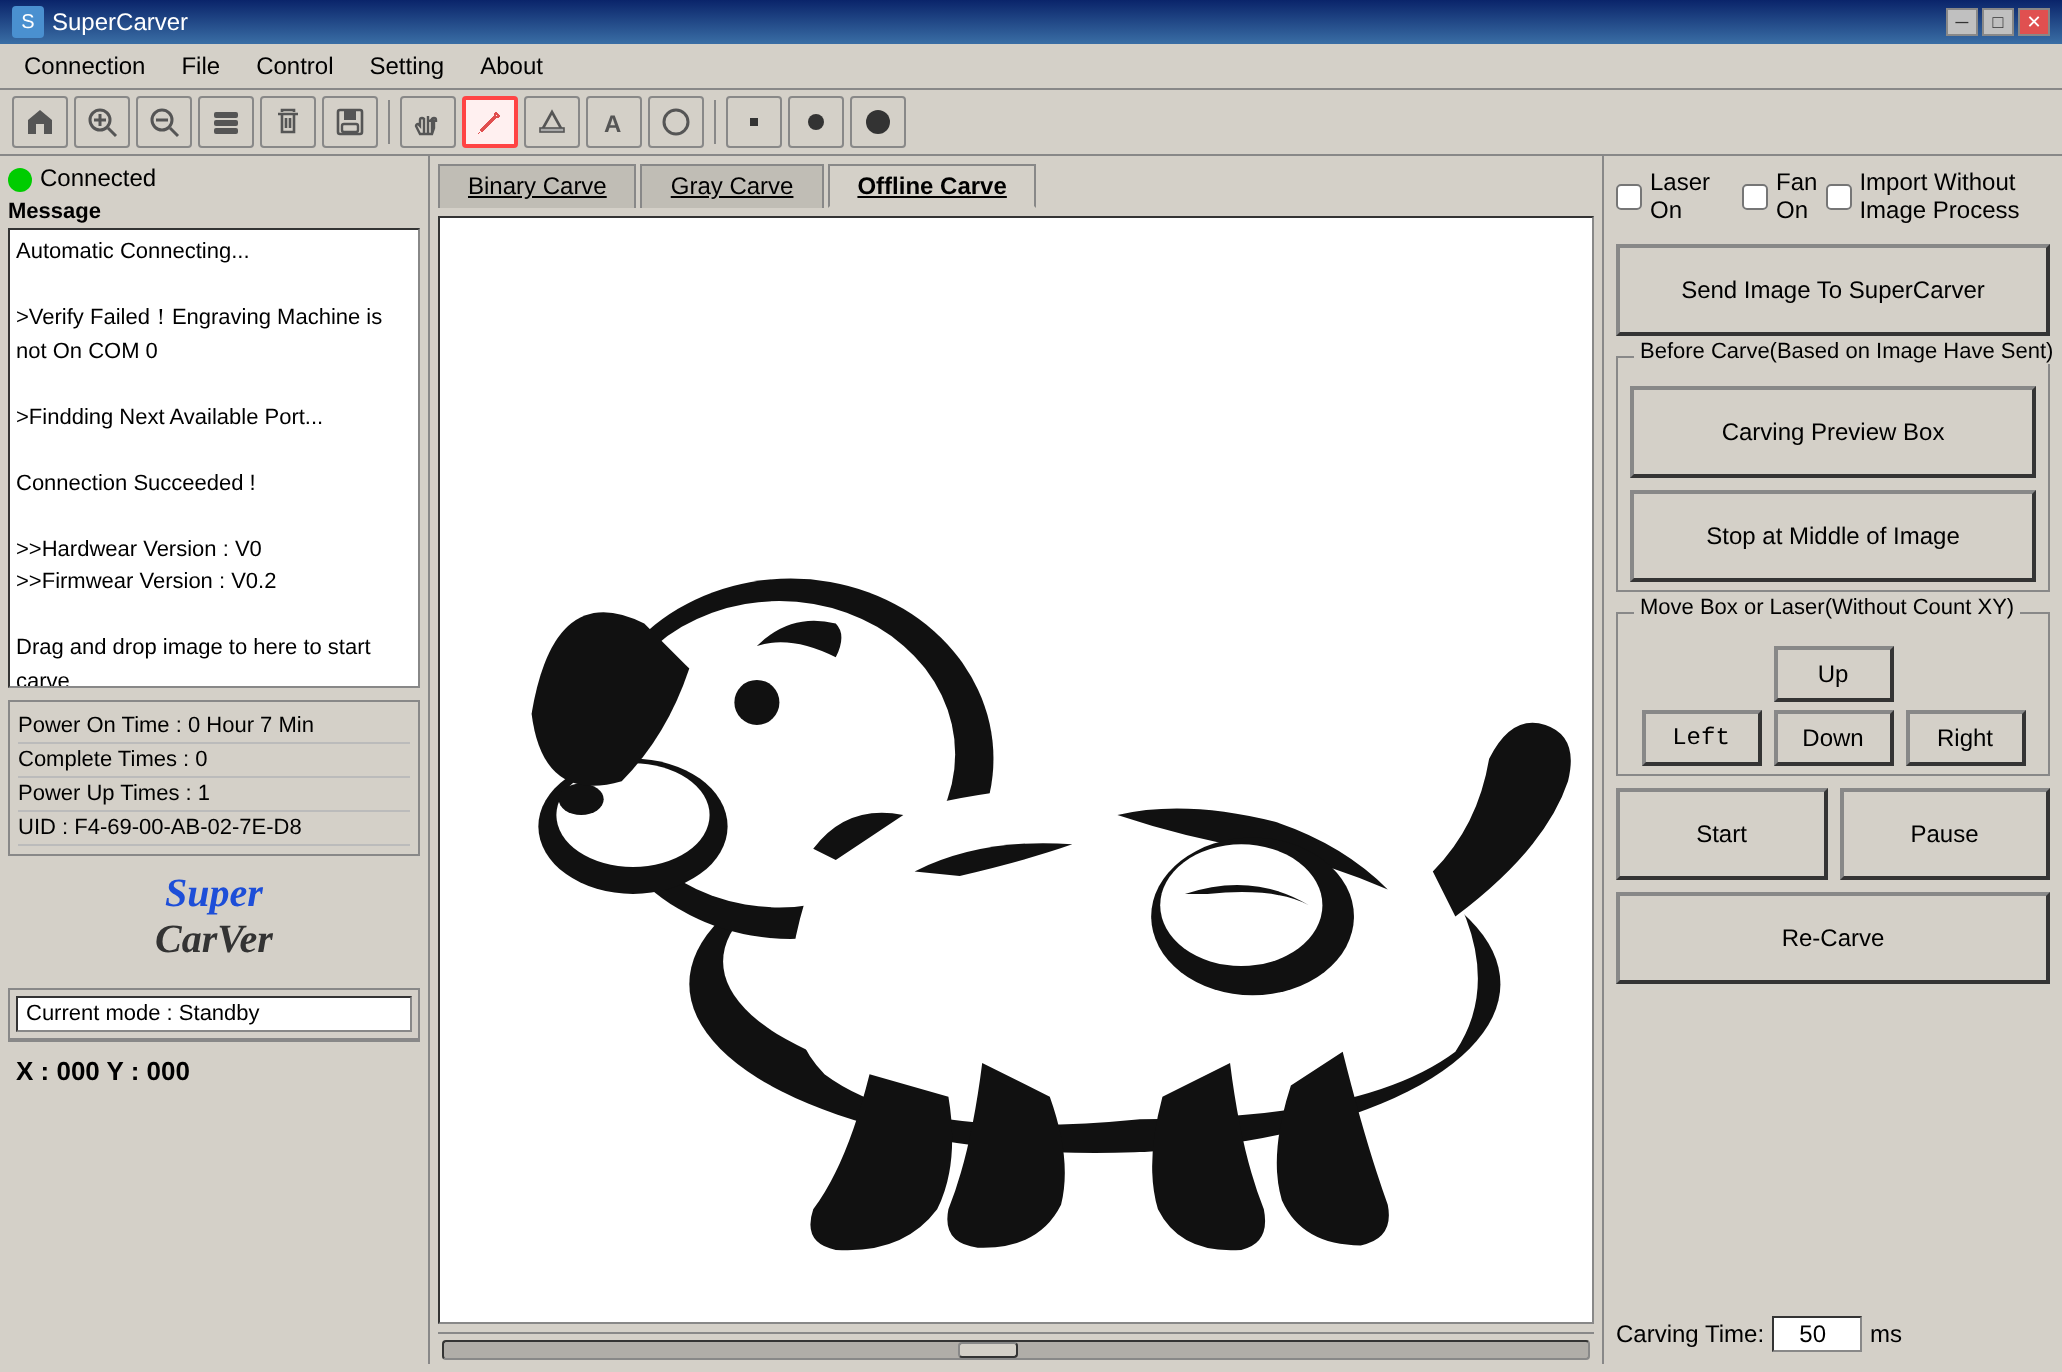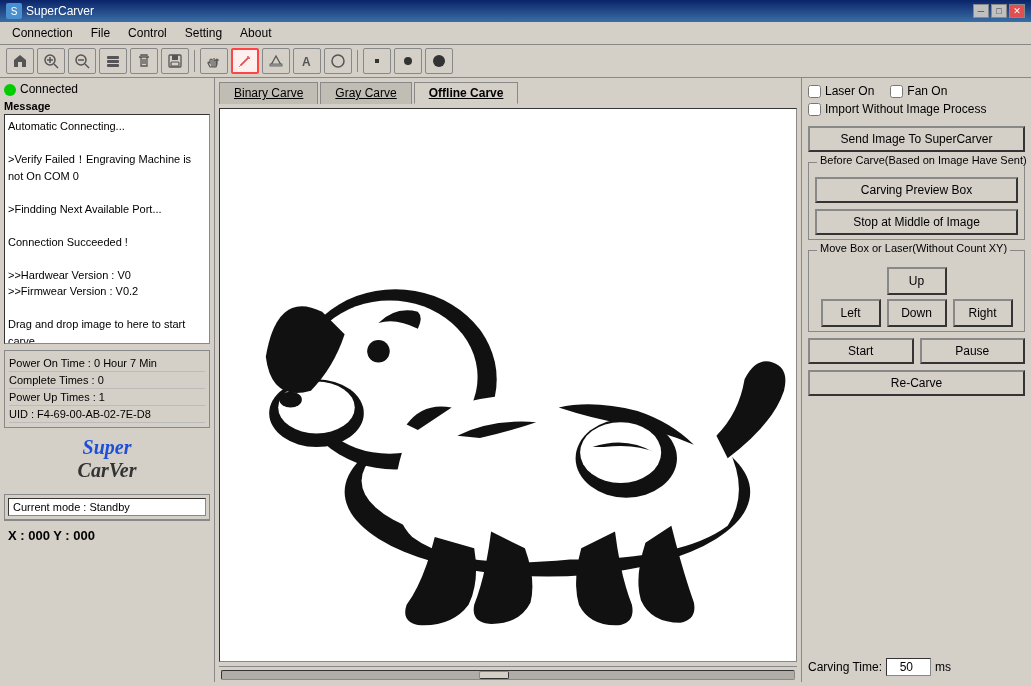--- a/index.html
+++ b/index.html
@@ -264,33 +264,33 @@
       width: 230px;
       background: #d4d0c8;
       border-left: 1px solid #888;
       padding: 6px;
       display: flex;
       flex-direction: column;
       gap: 6px;
     }
     .right-top-options {
       display: flex;
-      flex-direction: column;
+      flex-direction: row;
       gap: 4px;
     }
     .checkbox-row {
       display: flex;
       align-items: center;
       gap: 4px;
       font-size: 12px;
     }
     .big-btn {
       background: #d4d0c8;
       border: 2px outset #888;
-      padding: 4px 10px;
+      padding: 14px 10px;
       cursor: pointer;
       font-size: 12px;
       text-align: center;
       width: 100%;
     }
     .group-box {
       border: 1px solid #888;
       padding: 6px 6px 4px;
       position: relative;
       margin-top: 4px;
@@ -571,21 +571,21 @@
       <button class="big-btn" style="margin-top:8px;">Carving Preview Box</button>
       <button class="big-btn" style="margin-top:6px;">Stop at Middle of Image</button>
     </div>
 
     <div class="group-box">
       <span class="group-label">Move Box or Laser(Without Count XY)</span>
       <div style="display:flex; justify-content:center; margin-top:10px;">
         <button class="dir-btn" style="width:60px;">Up</button>
       </div>
       <div style="display:flex; justify-content:center; gap:6px; margin-top:4px;">
-        <button class="dir-btn" style="width:60px;">Left</button>
+        <button class="dir-btn" style="width:60px;font-family:Liberation Mono, monospace;">Left</button>
         <button class="dir-btn" style="width:60px;">Down</button>
         <button class="dir-btn" style="width:60px;">Right</button>
       </div>
     </div>
 
     <div class="start-pause-row">
       <button class="big-btn">Start</button>
       <button class="big-btn">Pause</button>
     </div>
 

